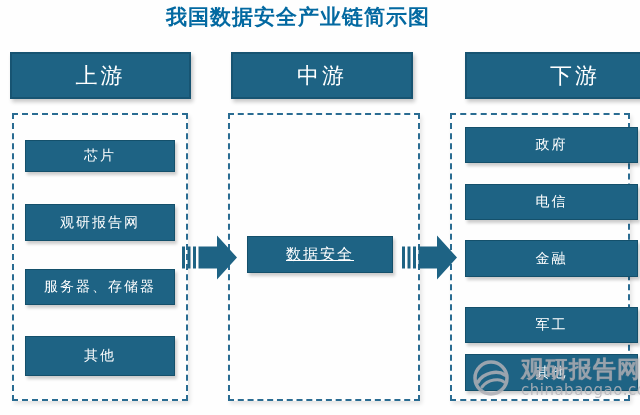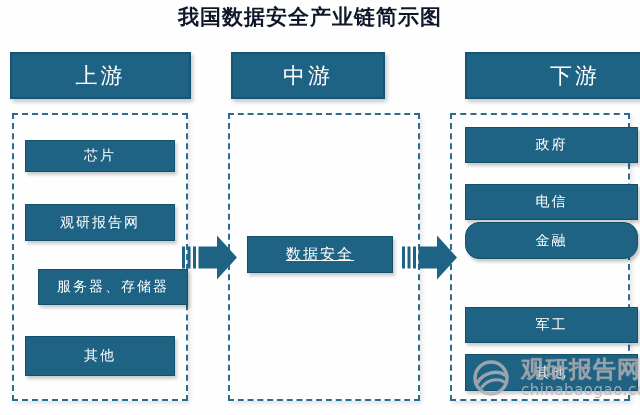--- a/index.html
+++ b/index.html
@@ -2,33 +2,33 @@
 <html><head>
 <meta charset="utf-8">
 <style>
   html,body{margin:0;padding:0;}
   body{
     width:640px;height:415px;position:relative;overflow:hidden;
     background:#fefefe;
     font-family:"DejaVu Serif","Liberation Serif",serif;
   }
   .title{
-    position:absolute;top:3px;left:12px;width:596px;height:30px;
-    text-align:center;font-size:21px;font-weight:600;color:#0f172a;
+    position:absolute;top:3px;left:0;width:596px;height:30px;
+    text-align:center;font-size:21px;font-weight:600;color:#0369a1;
     letter-spacing:1px;
   }
   .hdr{
     position:absolute;top:52px;height:47px;
     background:#1e6384;border:2px solid #175472;box-sizing:border-box;
     display:flex;align-items:center;justify-content:center;
     color:#ffffff;font-size:22px;letter-spacing:3px;
     box-shadow:2px 3px 4px rgba(0,0,0,0.22);
   }
   .hdr-up{left:10px;width:181px;}
-  .hdr-mid{left:231px;width:154px;}
+  .hdr-mid{left:231px;width:182px;}
   .hdr-down{left:465px;width:220px;}
   .dashbox{
     position:absolute;top:113px;height:288px;box-sizing:border-box;
     border:2px dashed #2a6c92;background:transparent;
     box-shadow:2px 3px 4px rgba(0,0,0,0.10);
   }
   .dash-up{left:12px;width:176px;}
   .dash-mid{left:228px;width:192px;}
   .dash-down{left:450px;width:180px;}
   .node{
@@ -65,28 +65,28 @@
 <div class="hdr hdr-up">上游</div>
 <div class="hdr hdr-mid">中游</div>
 <div class="hdr hdr-down">下游</div>
 
 <div class="dashbox dash-up"></div>
 <div class="dashbox dash-mid"></div>
 <div class="dashbox dash-down"></div>
 
 <div class="node up-node" style="top:140px;height:32px;">芯片</div>
 <div class="node up-node" style="top:204px;height:37px;">观研报告网</div>
-<div class="node up-node" style="top:269px;height:36px;margin-left:13px;">服务器、存储器</div>
+<div class="node up-node" style="top:269px;height:36px;">服务器、存储器</div>
 <div class="node up-node" style="top:336px;height:40px;">其他</div>
 
 <div class="node mid-node">数据安全</div>
 
 <div class="node down-node" style="top:127px;height:36px;">政府</div>
 <div class="node down-node" style="top:184px;height:36px;">电信</div>
-<div class="node down-node" style="top:222px;height:37px;border-radius:14px;">金融</div>
+<div class="node down-node" style="top:240px;height:37px;">金融</div>
 <div class="node down-node" style="top:307px;height:36px;">军工</div>
 <div class="node down-node" style="top:354px;height:37px;">其他</div>
 
 <div class="arrow" style="left:182px;">
   <svg viewBox="0 0 55 48" xmlns="http://www.w3.org/2000/svg">
     <rect x="0" y="13" width="3" height="22" fill="#1e6384"></rect>
     <rect x="5.5" y="13" width="3" height="22" fill="#1e6384"></rect>
     <rect x="11" y="13" width="3" height="22" fill="#1e6384"></rect>
     <path d="M16.5 13 L35 13 L35 2 L55 24 L35 46 L35 35 L16.5 35 Z" fill="#1e6384"></path>
   </svg>

